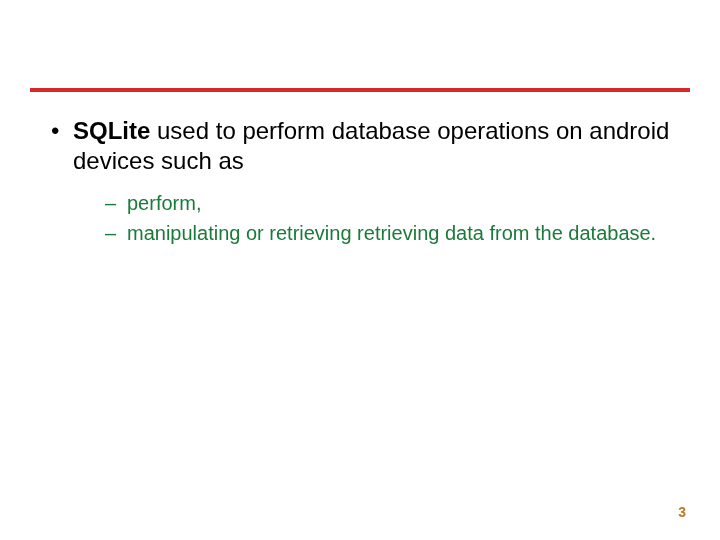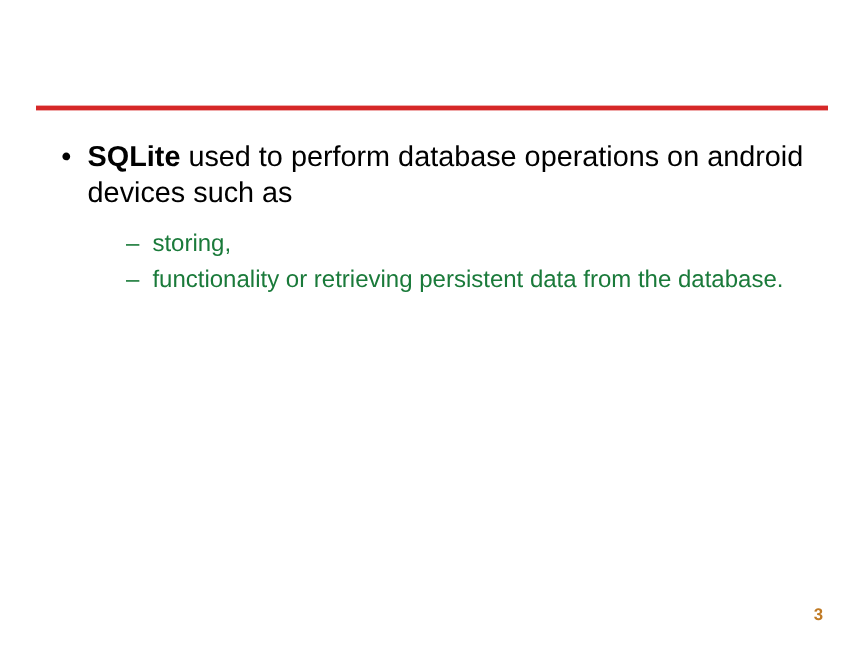--- a/index.html
+++ b/index.html
@@ -67,20 +67,20 @@
 <body>
 
 <div class="rule"></div>
 
 <div class="content">
 
   <p class="b1">
     <span class="bold">SQLite</span><span> used to perform database operations on android devices such as</span>
   </p>
   <div class="sub">
-    <p class="s1">storing,</p>
-    <p class="s1">functionality or retrieving persistent data from the database.</p>
+    <p class="s1">perform,</p>
+    <p class="s1">manipulating or retrieving retrieving data from the database.</p>
   </div>
 
 
 </div>
 
 <div class="pagenum">3</div>
 
 </body></html>

